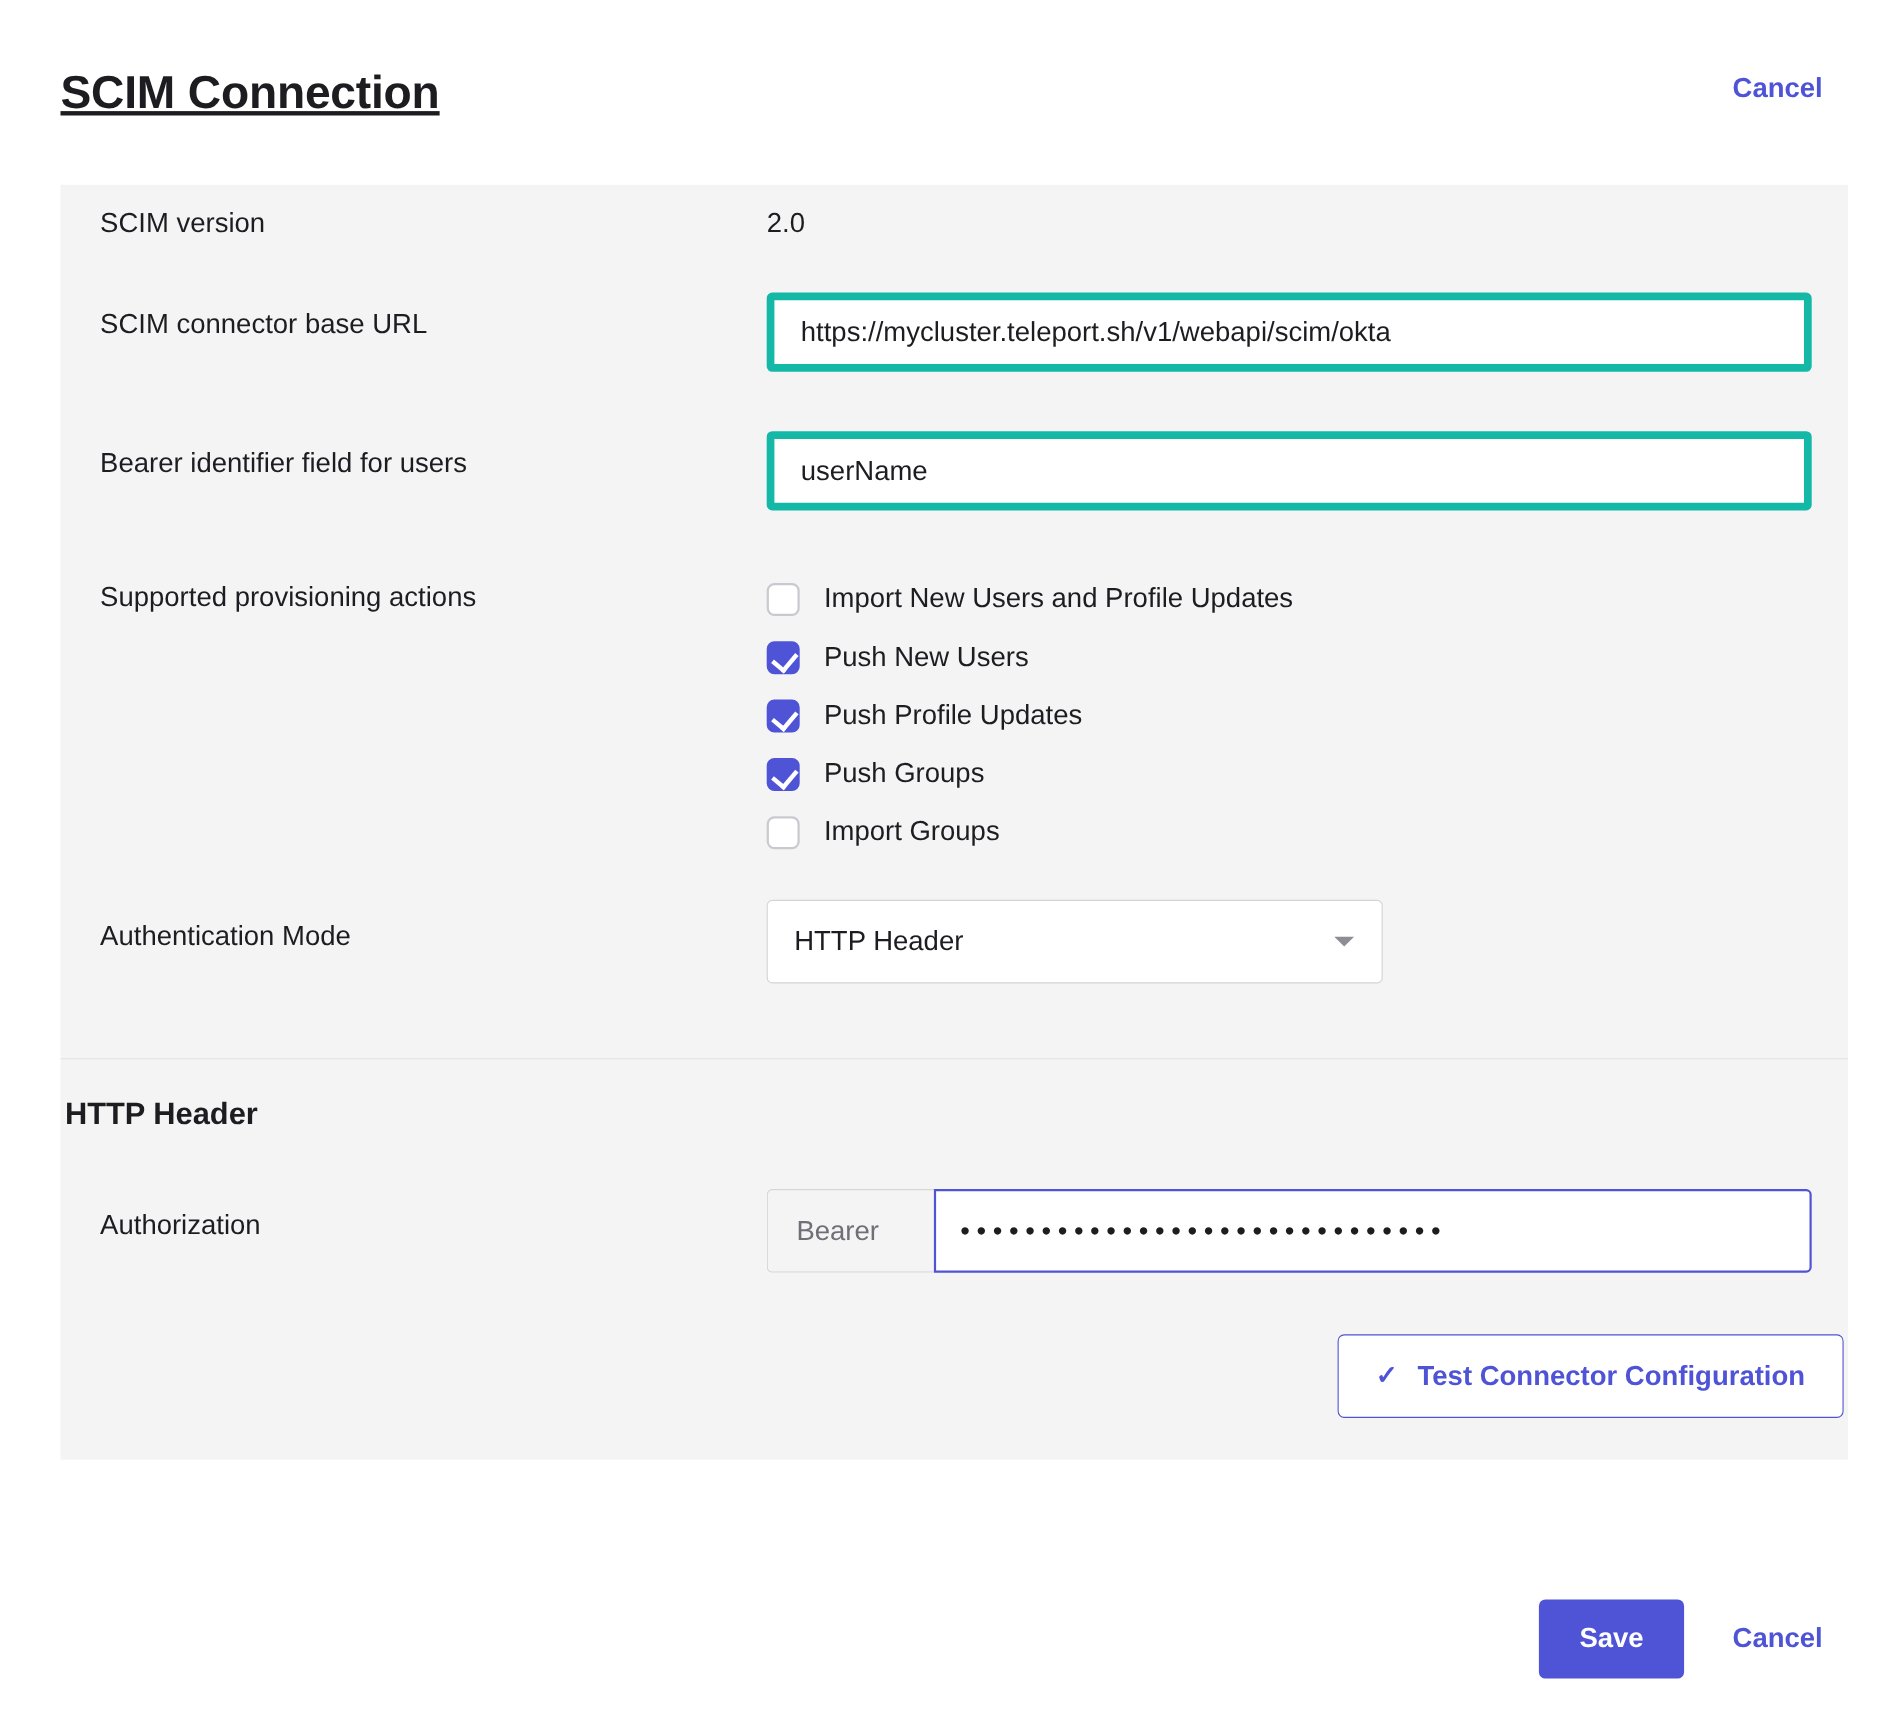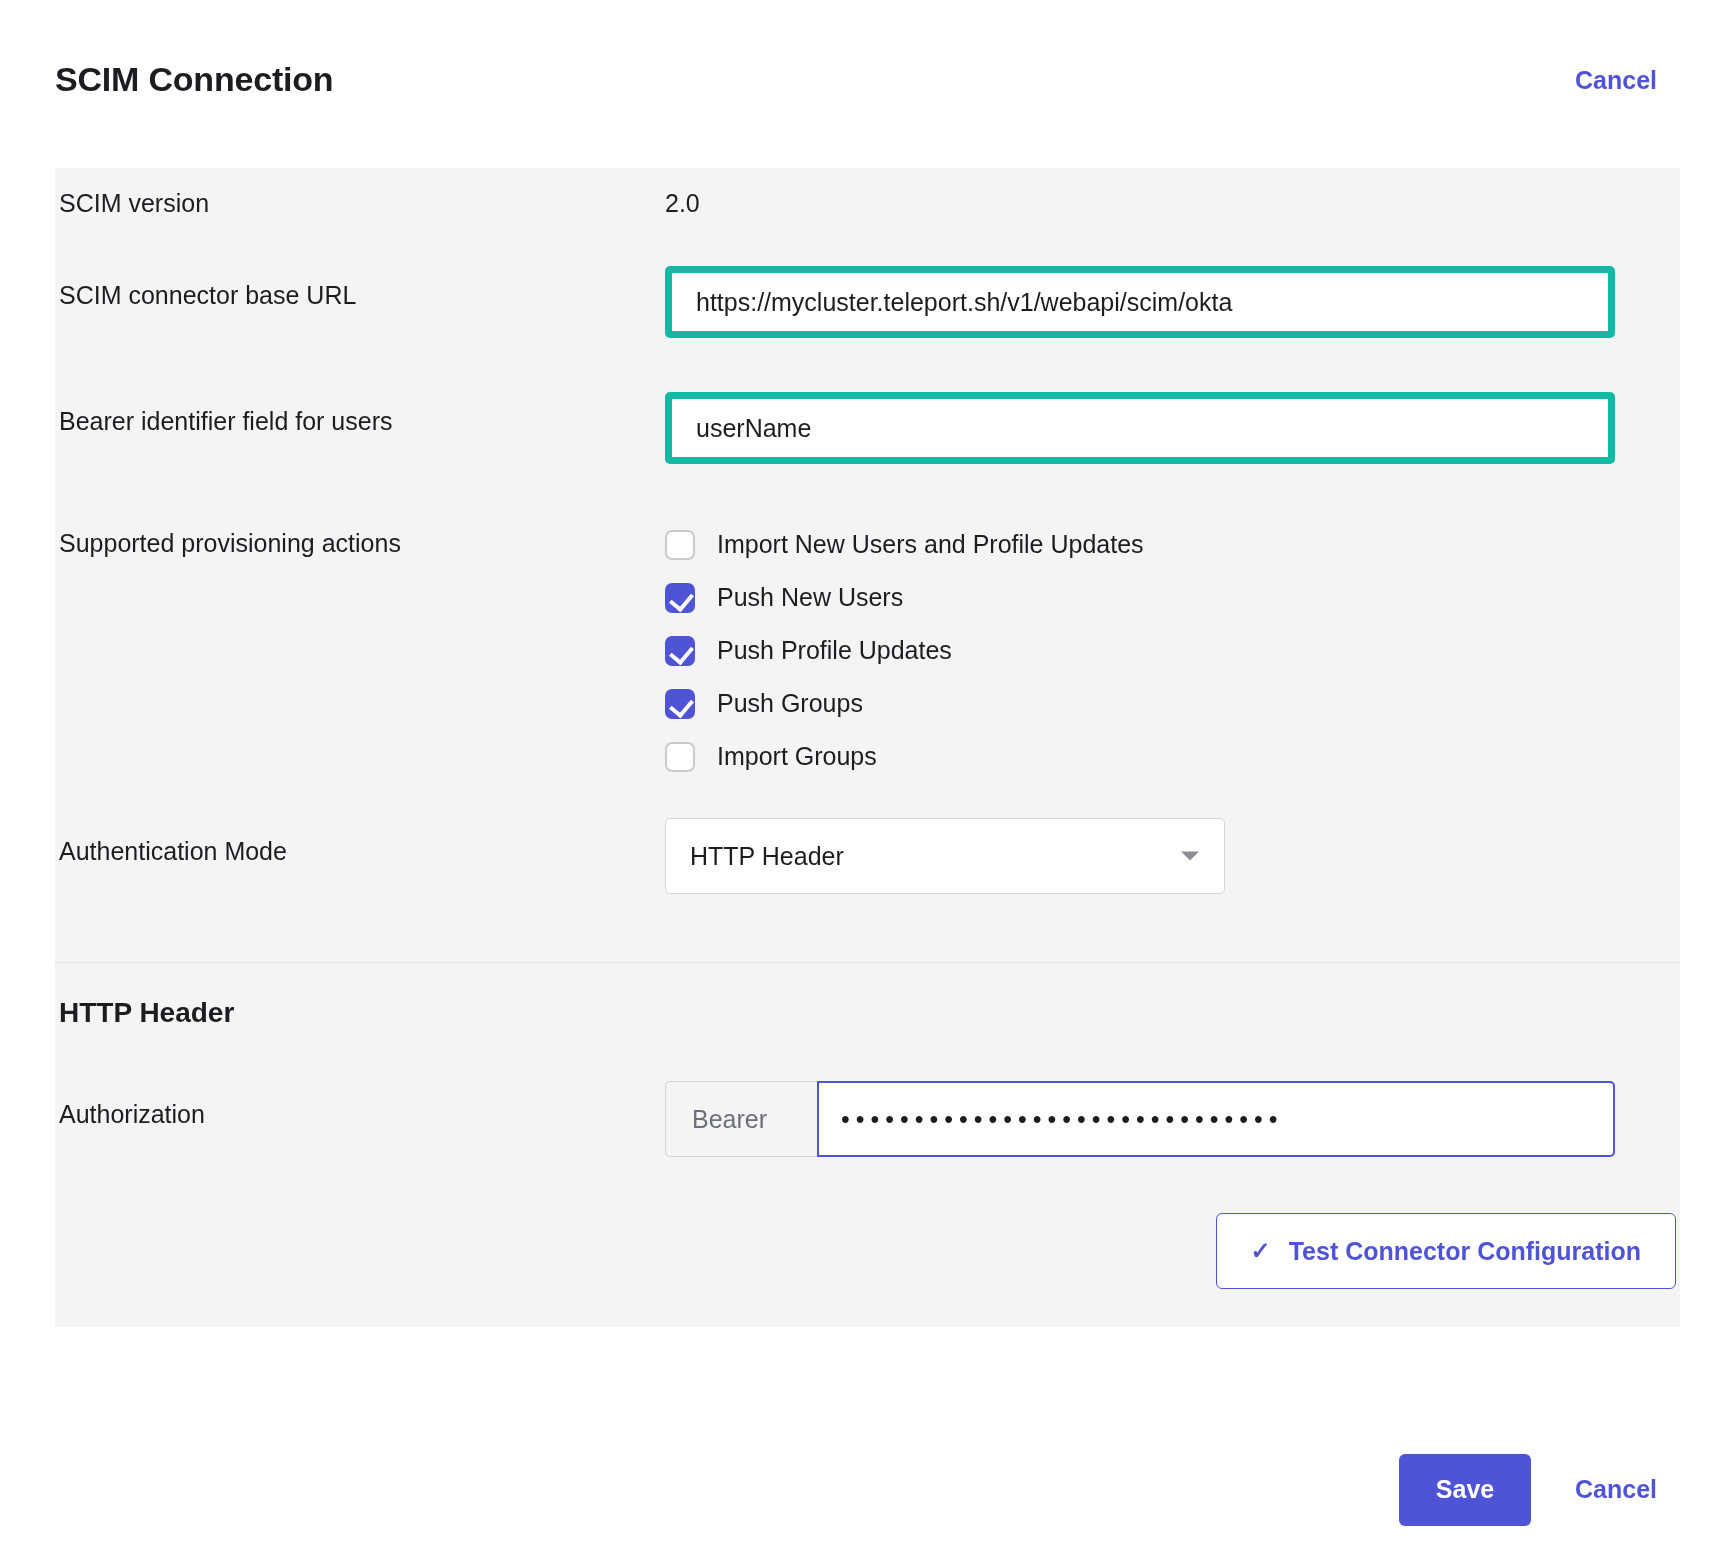--- a/index.html
+++ b/index.html
@@ -29,24 +29,25 @@
     left: 0;
     top: 0;
     width: 1709px;
     height: 168px;
     background: #ffffff;
   }
   .header-title {
     position: absolute;
     left: 55px;
     top: 60px;
-    font-size: 34px;
+    font-size: 42px;
     font-weight: bold;
     letter-spacing: -0.2px;
     color: #1d1d21;
+    text-decoration: underline;
   }
   .header-cancel {
     position: absolute;
     right: 52px;
     top: 66px;
     font-size: 25px;
     font-weight: bold;
     color: #4f53d6;
     cursor: pointer;
     text-decoration: none;
@@ -72,20 +73,21 @@
   .panel-bottom {
     padding-top: 34px;
     padding-bottom: 38px;
   }
 
   .row {
     position: relative;
     display: flex;
     align-items: flex-start;
     min-height: 48px;
+    margin-left: 32px;
   }
   .row-label {
     width: 610px;
     flex: 0 0 610px;
     padding-left: 4px;
     font-size: 25px;
     color: #1d1d21;
     line-height: 1.2;
   }
   .row-field {

